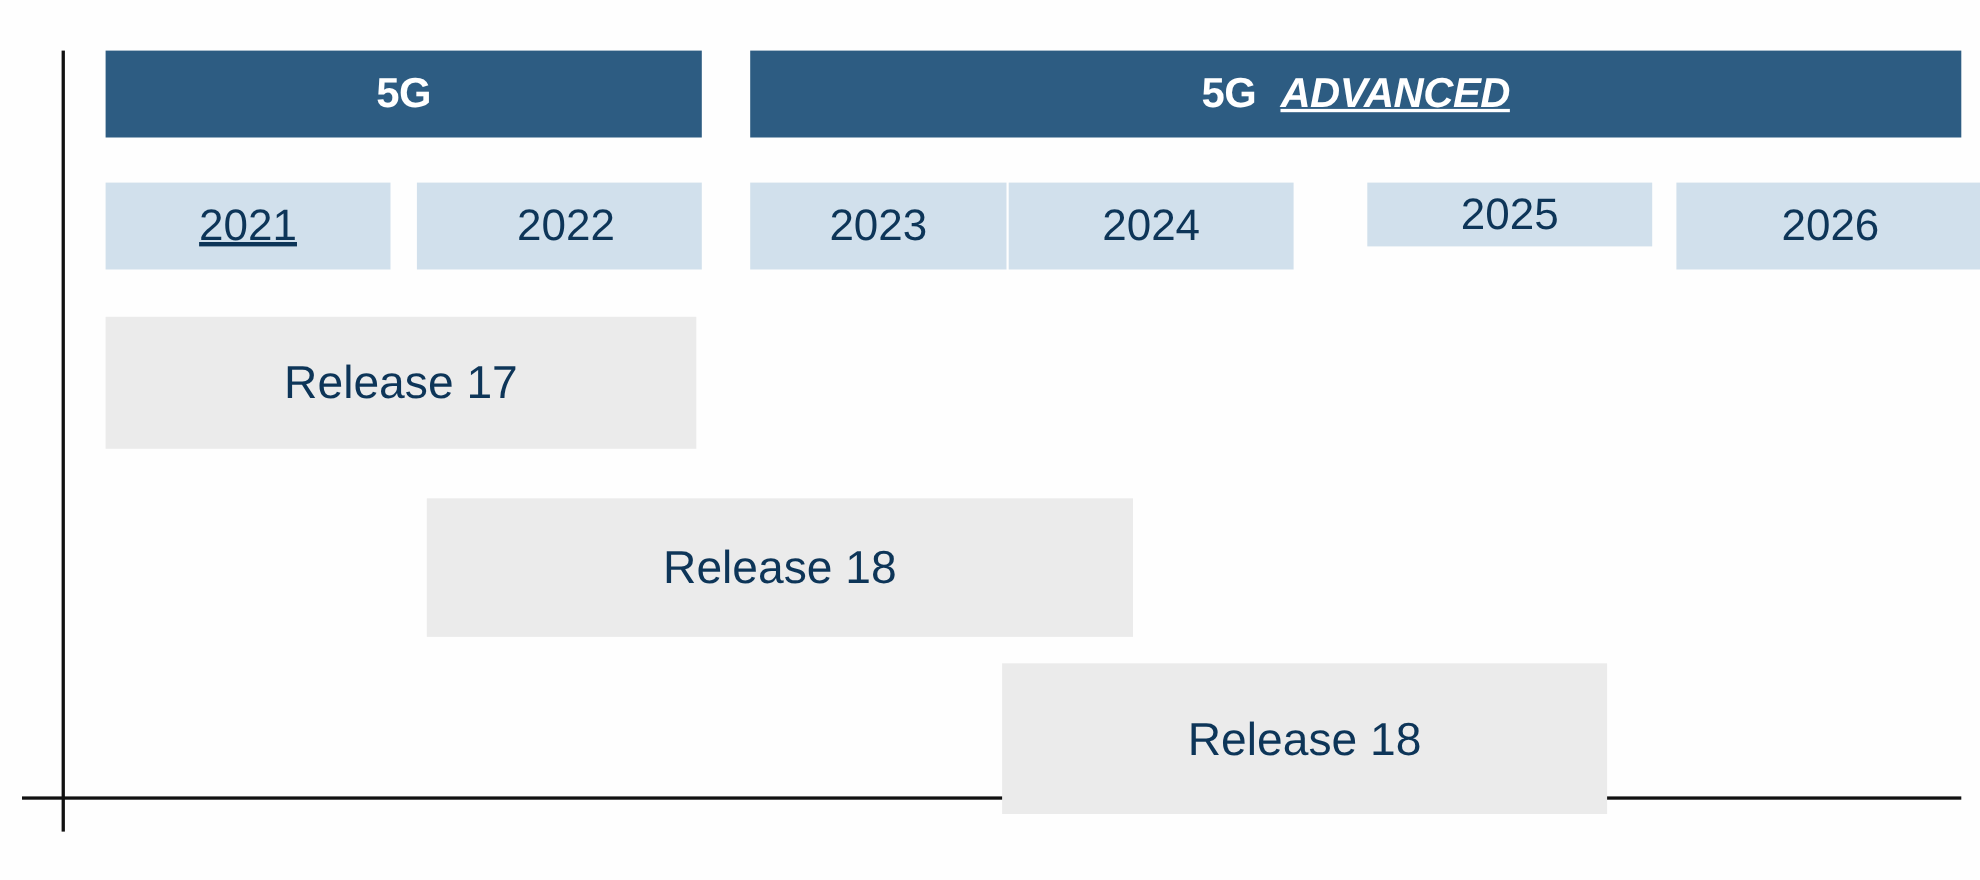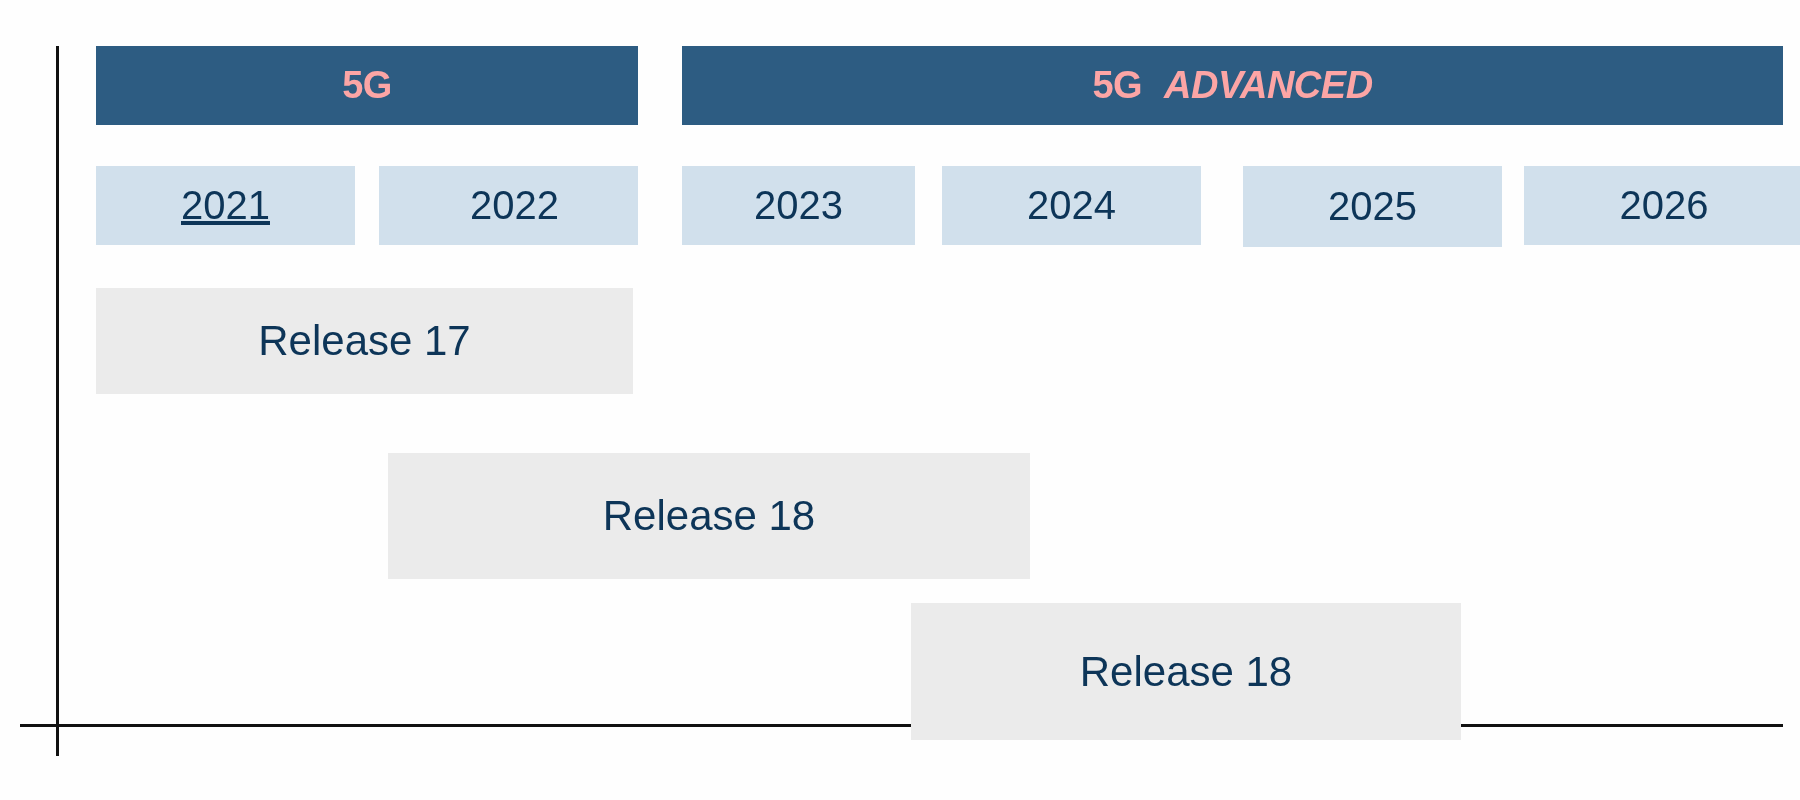--- a/index.html
+++ b/index.html
@@ -1,21 +1,21 @@
 <!DOCTYPE html>
 <html><head>
 <meta charset="utf-8">
 <style>
   html, body { margin:0; padding:0; }
   body { width:1800px; height:800px; background:#fefefe; position:relative; overflow:hidden;
          font-family:"Liberation Sans", sans-serif; }
   .abs { position:absolute; box-sizing:border-box; display:flex; align-items:center; justify-content:center; }
   .axis { position:absolute; background:#111; }
-  .banner { background:#2d5c82; color:#fca5a5; font-weight:bold; font-size:38px; letter-spacing:-0.5px; }
-  .banner .it { font-style:italic; margin-left:22px; }
+  .banner { background:#2d5c82; color:#ffffff; font-weight:bold; font-size:38px; letter-spacing:-0.5px; }
+  .banner .it { font-style:italic; margin-left:22px;text-decoration:underline; }
   .year { background:#d1e0ec; color:#0d3558; font-size:40px; }
   .release { background:#ebebeb; color:#0d3558; font-size:42px; }
 </style>
 </head>
 <body>
 
 <div class="axis" style="left:56px; top:46px; width:3px; height:710px;"></div>
 <div class="axis" style="left:20px; top:724px; width:1763px; height:3px;"></div>
 
 <div class="abs banner" style="left:96px; top:46px; width:542px; height:79px;">
@@ -28,31 +28,31 @@
 
 <div class="abs year" style="left:96px; top:166px; width:259px; height:79px;text-decoration:underline;">
     <span>2021</span>
   </div>
 <div class="abs year" style="left:379px; top:166px; width:259px; height:79px;padding-left:12px;">
     <span>2022</span>
   </div>
 <div class="abs year" style="left:682px; top:166px; width:233px; height:79px;">
     <span>2023</span>
   </div>
-<div class="abs year" style="left:942px; top:166px; width:259px; height:79px;">
+<div class="abs year" style="left:917px; top:166px; width:259px; height:79px;">
     <span>2024</span>
   </div>
-<div class="abs year" style="left:1243px; top:166px; width:259px; height:81px;">
+<div class="abs year" style="left:1243px; top:166px; width:259px; height:58px;">
     <span>2025</span>
   </div>
 <div class="abs year" style="left:1524px; top:166px; width:280px; height:79px;">
     <span>2026</span>
   </div>
 
-<div class="abs release" style="left:96px; top:288px; width:537px; height:106px;justify-content:center;">
+<div class="abs release" style="left:96px; top:288px; width:537px; height:120px;justify-content:center;">
     <span>Release 17</span>
   </div>
 <div class="abs release" style="left:388px; top:453px; width:642px; height:126px;">
     <span>Release 18</span>
   </div>
 <div class="abs release" style="left:911px; top:603px; width:550px; height:137px;">
     <span>Release 18</span>
   </div>
 
 </body></html>

